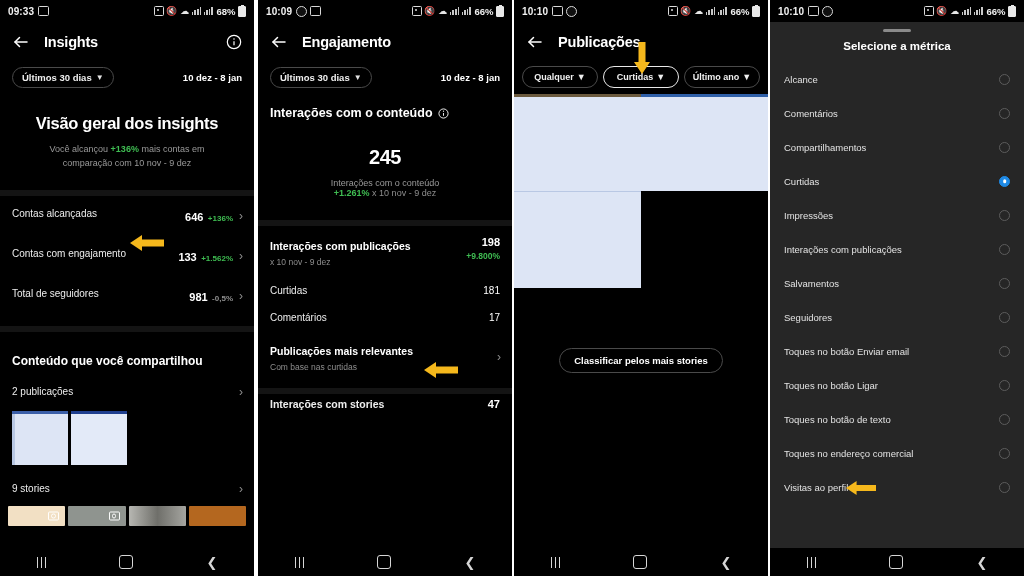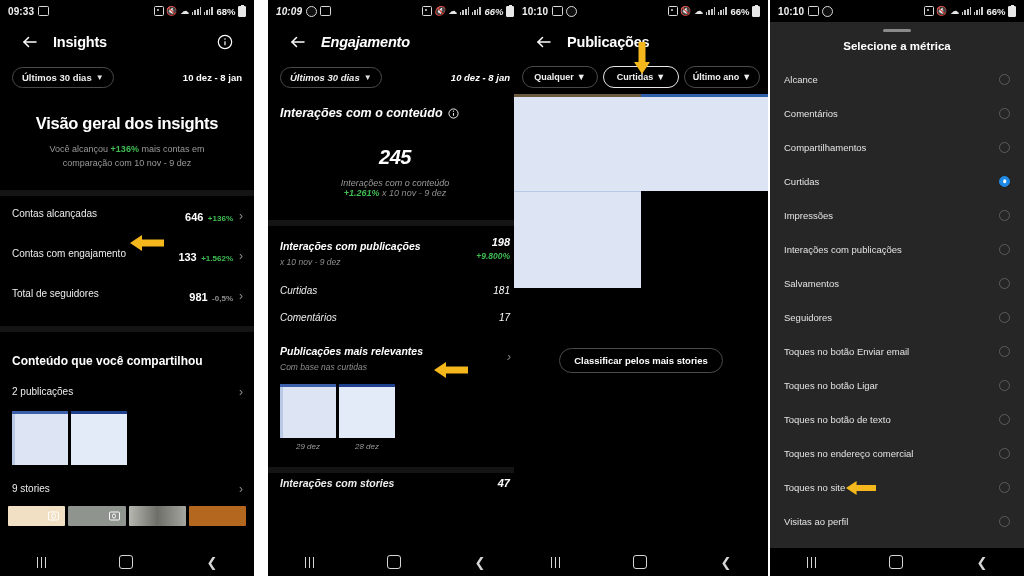--- a/index.html
+++ b/index.html
@@ -1,21 +1,21 @@
 <!DOCTYPE html>
 <html><head>
 <meta charset="utf-8">
 <style>
   html,body{margin:0;padding:0;background:#ffffff;}
   body{font-family:"Liberation Sans","DejaVu Sans",sans-serif;-webkit-font-smoothing:antialiased;}
   .stage{position:relative;width:1024px;height:576px;background:#ffffff;overflow:hidden;}
 
   .panel{position:absolute;top:0;width:254px;height:576px;background:#000000;overflow:hidden;}
   .p1{left:0;}
-  .p2{left:268px;font-style:italic;}
+  .p2{left:258px;}
   .p3{left:514px;}
   .p4{left:770px;background:#262626;}
 
   
   .statusbar{position:relative;height:22px;background:#000;display:flex;align-items:center;
              padding:0 8px;box-sizing:border-box;}
   .p4 .statusbar{background:#000;}
   .sb-time{color:#f2f2f2;font-size:10px;font-weight:600;letter-spacing:.1px;}
   .sb-left-icons{display:flex;align-items:center;gap:3px;margin-left:4px;}
   .sb-right{margin-left:auto;display:flex;align-items:center;gap:2.5px;}
@@ -26,21 +26,21 @@
   .sb-bars{display:inline-flex;align-items:flex-end;gap:1px;height:8px;}
   .sb-bars i{display:block;width:1.6px;background:#c8c8c8;}
   .sb-bars i:nth-child(1){height:3px}.sb-bars i:nth-child(2){height:5px}
   .sb-bars i:nth-child(3){height:6.5px}.sb-bars i:nth-child(4){height:8px}
   .sb-battico{width:6px;height:9px;border:1px solid #e8e8e8;border-radius:1px;display:inline-block;position:relative;background:#e8e8e8;}
   .sb-battico:before{content:"";position:absolute;top:-2px;left:1.5px;width:3px;height:1.3px;background:#e8e8e8;}
   .sb-wa{width:9px;height:9px;border-radius:50%;background:#0f0f0f;border:1.2px solid #d8d8d8;display:inline-block;}
   .sb-img{width:9px;height:8px;border:1.2px solid #d8d8d8;border-radius:1.5px;display:inline-block;}
 
   
-  .appbar{display:flex;align-items:center;height:40px;padding:0 21px;box-sizing:border-box;}
+  .appbar{display:flex;align-items:center;height:40px;padding:0 12px;box-sizing:border-box;}
   .back-ico{width:18px;height:18px;color:#fff;flex:0 0 auto;}
   .appbar-title{color:#ffffff;font-size:14.5px;font-weight:700;margin-left:14px;letter-spacing:-.2px;}
   .info-ico{margin-left:auto;width:16px;height:16px;color:#fff;}
 
   
   .daterow{display:flex;align-items:center;padding:0 12px 0 12px;height:30px;box-sizing:border-box;}
   .pill{border:1px solid #4a4a4a;border-radius:14px;padding:4px 9px;color:#f0f0f0;font-size:9.5px;
         font-weight:700;display:inline-flex;align-items:center;gap:4px;background:transparent;}
   .pill .chev{font-size:8px;opacity:.95;}
   .daterange{margin-left:auto;color:#ffffff;font-size:9.5px;font-weight:700;}
@@ -364,32 +364,20 @@
     </div>
 
     <div class="srow" style="position:relative">
       <span class="srow-l">
         <span class="srow-title">Publicações mais relevantes</span>
         <div class="srow-sub">Com base nas curtidas</div>
       </span>
       <span class="chevr">›</span>
     </div>
 
-    <div class="thumbs" style="padding-top:2px">
-      <div>
-        <div class="thumb">
-            <span class="spine"></span>
-          </div>
-        <div class="thumb-cap">29 dez</div>
-      </div>
-      <div>
-        <div class="thumb alt"></div>
-        <div class="thumb-cap">28 dez</div>
-      </div>
-    </div>
 
     <div class="divider" style="margin-top:6px"></div>
     <div class="plain" style="padding-top:4px">
       <span class="plain-l" style="font-weight:700;font-size:10.5px">Interações com stories</span>
       <span class="plain-r" style="font-weight:700;font-size:11px">47</span>
     </div>
 
     <div class="navbar">
       <span class="nav-recent">
           <i></i>
@@ -561,24 +549,20 @@
       </div>
       <div class="optrow">
         <span class="optlabel">Toques no botão de texto</span>
         <span class="radio"></span>
       </div>
       <div class="optrow">
         <span class="optlabel">Toques no endereço comercial</span>
         <span class="radio"></span>
       </div>
       <div class="optrow">
-        <span class="optlabel">Toques no site</span>
-        <span class="radio"></span>
-      </div>
-      <div class="optrow">
         <span class="optlabel">Visitas ao perfil</span>
         <span class="radio"></span>
       </div>
     </div>
 
     <div class="navbar">
       <span class="nav-recent">
           <i></i>
           <i></i>
           <i></i>

